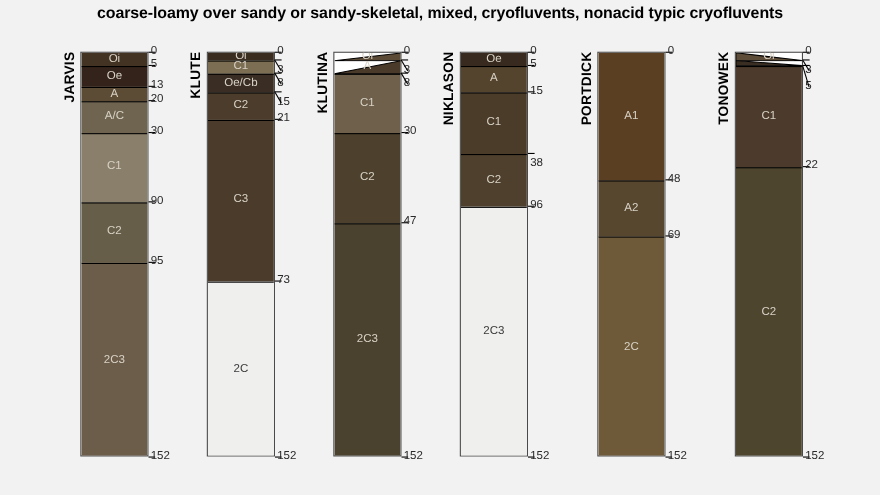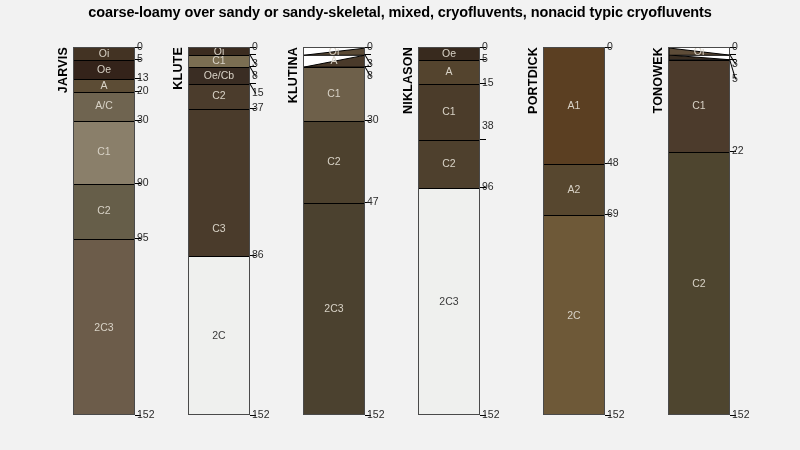--- a/index.html
+++ b/index.html
@@ -151,40 +151,40 @@
         <div class="hz-line" style="top: 7.26316px;"></div>
         <div class="hlabel" style="top: 6.31579px;">C1</div>
         <div class="horizon" style="top: 19.3684px; height: 16.9474px; background: rgb(58, 45, 35);"></div>
         <div class="hz-line" style="top: 19.3684px;"></div>
         <div class="hlabel" style="top: 20.8421px;">Oe/Cb</div>
         <div class="horizon" style="top: 36.3158px; height: 24.2105px; background: rgb(75, 60, 44);"></div>
         <div class="hz-line" style="top: 36.3158px;"></div>
         <div class="hlabel" style="top: 41.4211px;">C2</div>
         <div class="horizon" style="top: 60.5263px; height: 147.684px; background: rgb(74, 59, 43);"></div>
         <div class="hz-line" style="top: 60.5263px;"></div>
-        <div class="hlabel" style="top: 127.368px; margin-top: 47px;">C3</div>
+        <div class="hlabel" style="top: 127.368px;">C3</div>
         <div class="horizon" style="top: 208.211px; height: 159.789px; background: rgb(239, 240, 238);"></div>
         <div class="hz-line" style="top: 208.211px;"></div>
         <div class="hlabel dark" style="top: 281.105px;">2C</div>
       </div>
       <div class="tickmark" style="top: 0px;"></div>
       <div class="tick" style="top: -7px;">0</div>
       <div class="tickmark" style="top: 7.26316px;"></div>
       <div class="tick" style="top: 10.2632px;">3</div>
       <div class="leader" style="top: 7.26316px; width: 11.6619px; transform: rotate(59.0362deg);"></div>
       <div class="tickmark" style="top: 19.3684px;"></div>
       <div class="tick" style="top: 22.3684px;">8</div>
       <div class="leader" style="top: 19.3684px; width: 11.6619px; transform: rotate(59.0362deg);"></div>
       <div class="tickmark" style="top: 36.3158px;"></div>
       <div class="tick" style="top: 39.3158px;">15</div>
       <div class="leader" style="top: 36.3158px; width: 11.6619px; transform: rotate(59.0362deg);"></div>
       <div class="tickmark" style="top: 60.5263px;"></div>
-      <div class="tick" style="top: 53.5263px;">37</div>
+      <div class="tick" style="top: 53.5263px;">21</div>
       <div class="tickmark" style="top: 208.211px;"></div>
-      <div class="tick" style="top: 201.211px;">86</div>
+      <div class="tick" style="top: 201.211px;">73</div>
       <div class="tickmark" style="top: 368px;"></div>
       <div class="tick" style="top: 361px;">152</div>
     </div>
     <div class="profile" style="left: 303px;">
       <div class="colname">KLUTINA</div>
       <div class="column">
         <div class="horizon" style="top: 19.3684px; height: 53.2632px; background: rgb(110, 96, 74);"></div>
         <div class="hz-line" style="top: 19.3684px;"></div>
         <div class="hlabel" style="top: 39px;">C1</div>
         <div class="horizon" style="top: 72.6316px; height: 82.3158px; background: rgb(77, 65, 46);"></div>
@@ -235,21 +235,21 @@
         <div class="hz-line" style="top: 140.421px;"></div>
         <div class="hlabel dark" style="top: 247.211px;">2C3</div>
       </div>
       <div class="tickmark" style="top: 0px;"></div>
       <div class="tick" style="top: -7px;">0</div>
       <div class="tickmark" style="top: 12.1053px;"></div>
       <div class="tick" style="top: 5.10526px;">5</div>
       <div class="tickmark" style="top: 36.3158px;"></div>
       <div class="tick" style="top: 29.3158px;">15</div>
       <div class="tickmark" style="top: 92px;"></div>
-      <div class="tick" style="top: 72px;">38</div>
+      <div class="tick" style="top: 95px;">38</div>
       <div class="tickmark" style="top: 140.421px;"></div>
       <div class="tick" style="top: 133.421px;">96</div>
       <div class="tickmark" style="top: 368px;"></div>
       <div class="tick" style="top: 361px;">152</div>
     </div>
     <div class="profile" style="left: 543px;">
       <div class="colname">PORTDICK</div>
       <div class="column">
         <div class="horizon" style="top: 0px; height: 116.211px; background: rgb(91, 63, 34);"></div>
         <div class="hlabel" style="top: 51.1053px;">A1</div>

